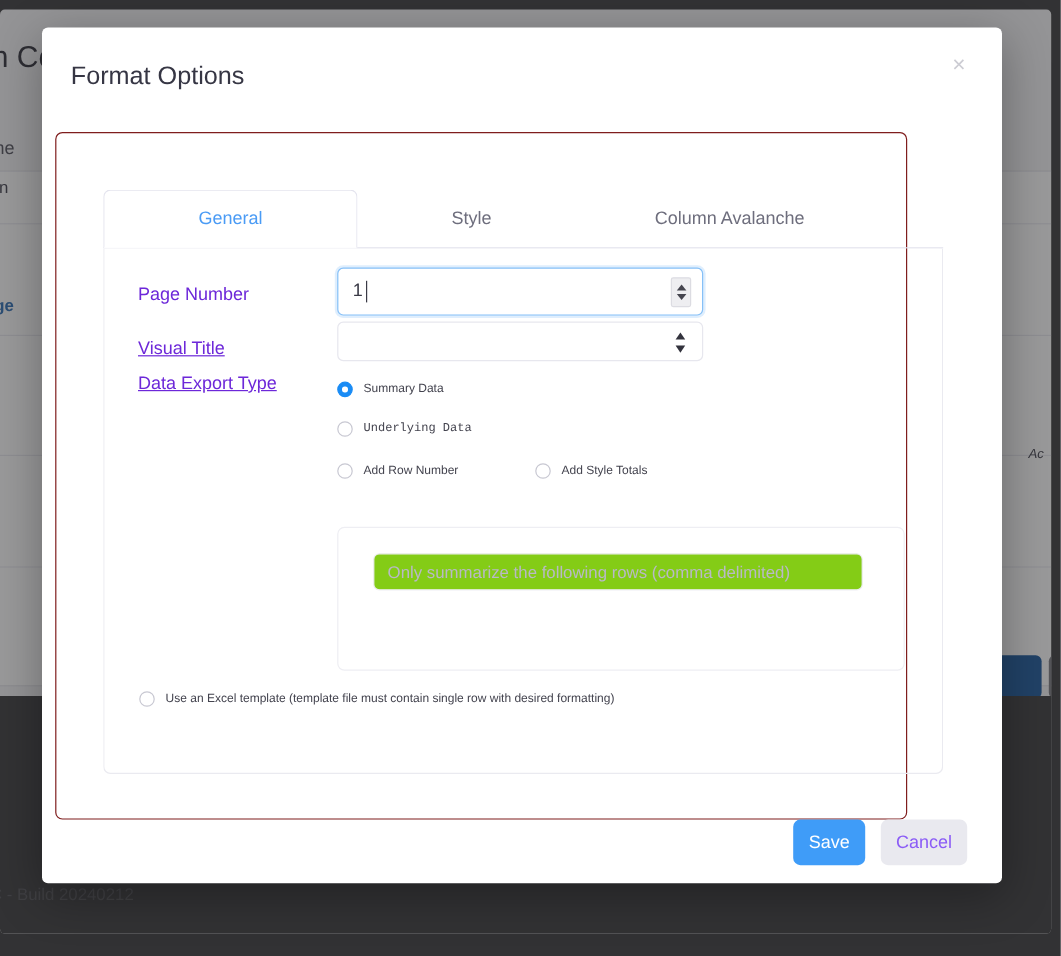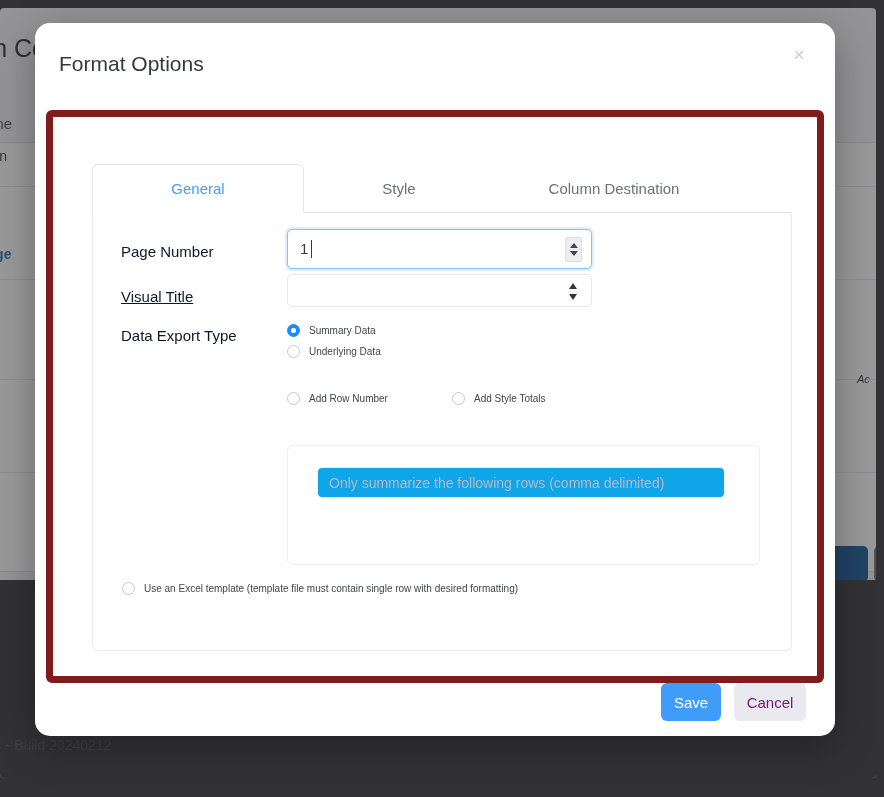--- a/index.html
+++ b/index.html
@@ -112,21 +112,21 @@
     background: rgba(40,40,42,0.47);
   }
 
   
   .modal {
     position: absolute;
     left: 35px; top: 23px;
     width: 800px;
     height: 713px;
     background: #ffffff;
-    border-radius: 15px;
+    border-radius: 5px;
     box-shadow: 0 10px 40px rgba(0,0,0,0.32);
     z-index: 20;
   }
 
   .modal-header {
     position: relative;
     height: 84px;
   }
   .modal-title {
     position: absolute;
@@ -144,23 +144,23 @@
     color: #ccccd3;
     cursor: pointer;
     background: none;
     border: none;
     font-family: "Liberation Sans", sans-serif;
   }
 
   .modal-body {
     position: absolute;
     left: 11px; top: 87px;
-    width: 778px;
+    width: 710px;
     height: 573px;
-    border: 7px solid #7f1d1d;
+    border: 1px solid #7f1d1d;
     border-radius: 6px;
     background: #fff;
   }
 
   
   .tabs {
     position: absolute;
     left: 39px; top: 47px;
     width: 700px;
     height: 49px;
@@ -197,26 +197,26 @@
     width: 700px;
     height: 438px;
     border: 1px solid #eaeaf0;
     border-top: none;
     border-radius: 0 0 6px 6px;
   }
 
   .field-label {
     position: absolute;
     font-size: 15px;
-    color: #0f172a;
+    color: #6d28d9;
     white-space: nowrap;
   }
   .lbl-page   { left: 28px; top: 30px; }
   .lbl-visual { left: 28px; top: 75px; text-decoration: underline; }
-  .lbl-export { left: 28px; top: 114px; }
+  .lbl-export { left: 28px; top: 104px; text-decoration: underline; }
 
   .num-input {
     position: absolute;
     left: 194px; top: 16px;
     width: 305px; height: 40px;
     border: 1px solid #86c0f7;
     border-radius: 5px;
     box-shadow: 0 0 0 2px rgba(110,178,245,0.22);
     background: #fff;
   }
@@ -273,21 +273,21 @@
   .chev .up { top: 0;    border-bottom: 6px solid #33333d; }
   .chev .dn { bottom: 0; border-top: 6px solid #33333d; }
 
   
   .radio-row {
     position: absolute;
     display: flex;
     align-items: flex-start;
   }
   .rr-summary    { left: 194px; top: 108px; }
-  .rr-underlying { left: 194px; top: 129px; }
+  .rr-underlying { left: 194px; top: 141px; font-family: Liberation Mono, monospace; }
   .rr-rowtot     { left: 194px; top: 176px; }
   .rr-coltot     { left: 359px; top: 176px; width: 150px; }
   .rr-excel      { left: 29px;  top: 366px; }
 
   .radio-dot {
     flex: none;
     width: 13px; height: 13px;
     border: 1px solid #c8c8d2;
     border-radius: 50%;
     background: #fff;
@@ -321,21 +321,21 @@
     width: 473px; height: 120px;
     border: 1px solid #eeeef3;
     border-radius: 6px;
   }
   .text-input {
     position: absolute;
     left: 29px;
     width: 408px; height: 31px;
     border: 1px solid #eeeef3;
     border-radius: 5px;
-    background: #0ea5e9;
+    background: #84cc16;
     font-size: 14px;
     color: #43434e;
     padding: 0 11px;
     font-family: "Liberation Sans", sans-serif;
     outline: none;
   }
   .text-input::placeholder { color: #b9b9c6; }
   .ti-rows { top: 21px; }
   .ti-cols { top: 60px; }
 
@@ -358,21 +358,21 @@
   .btn-save {
     right: 114px;
     width: 60px;
     background: #3f9cf8;
     color: #ffffff;
   }
   .btn-cancel {
     right: 29px;
     width: 72px;
     background: #e9e9ef;
-    color: #701a75;
+    color: #8b5cf6;
   }
 </style>
 </head>
 <body>
 
 <div id="page-root">
 
   <div class="bg-app">
     <div class="bg-heading">Destination Configuration</div>
     <div class="bg-subline">Name</div>
@@ -405,21 +405,21 @@
     <div class="modal-header">
       <div class="modal-title">Format Options</div>
       <button class="modal-close">×</button>
     </div>
 
     <div class="modal-body">
 
       <div class="tabs">
         <button class="tab t-general">General</button>
         <button class="tab t-style">Style</button>
-        <button class="tab t-column">Column Destination</button>
+        <button class="tab t-column">Column Avalanche</button>
       </div>
 
       <div class="form-card">
 
         <div class="field-label lbl-page">Page Number</div>
         <div class="num-input">
           <span class="val">1</span>
           <span class="caret"></span>
           <span class="spinner">
             <span class="up"></span>

